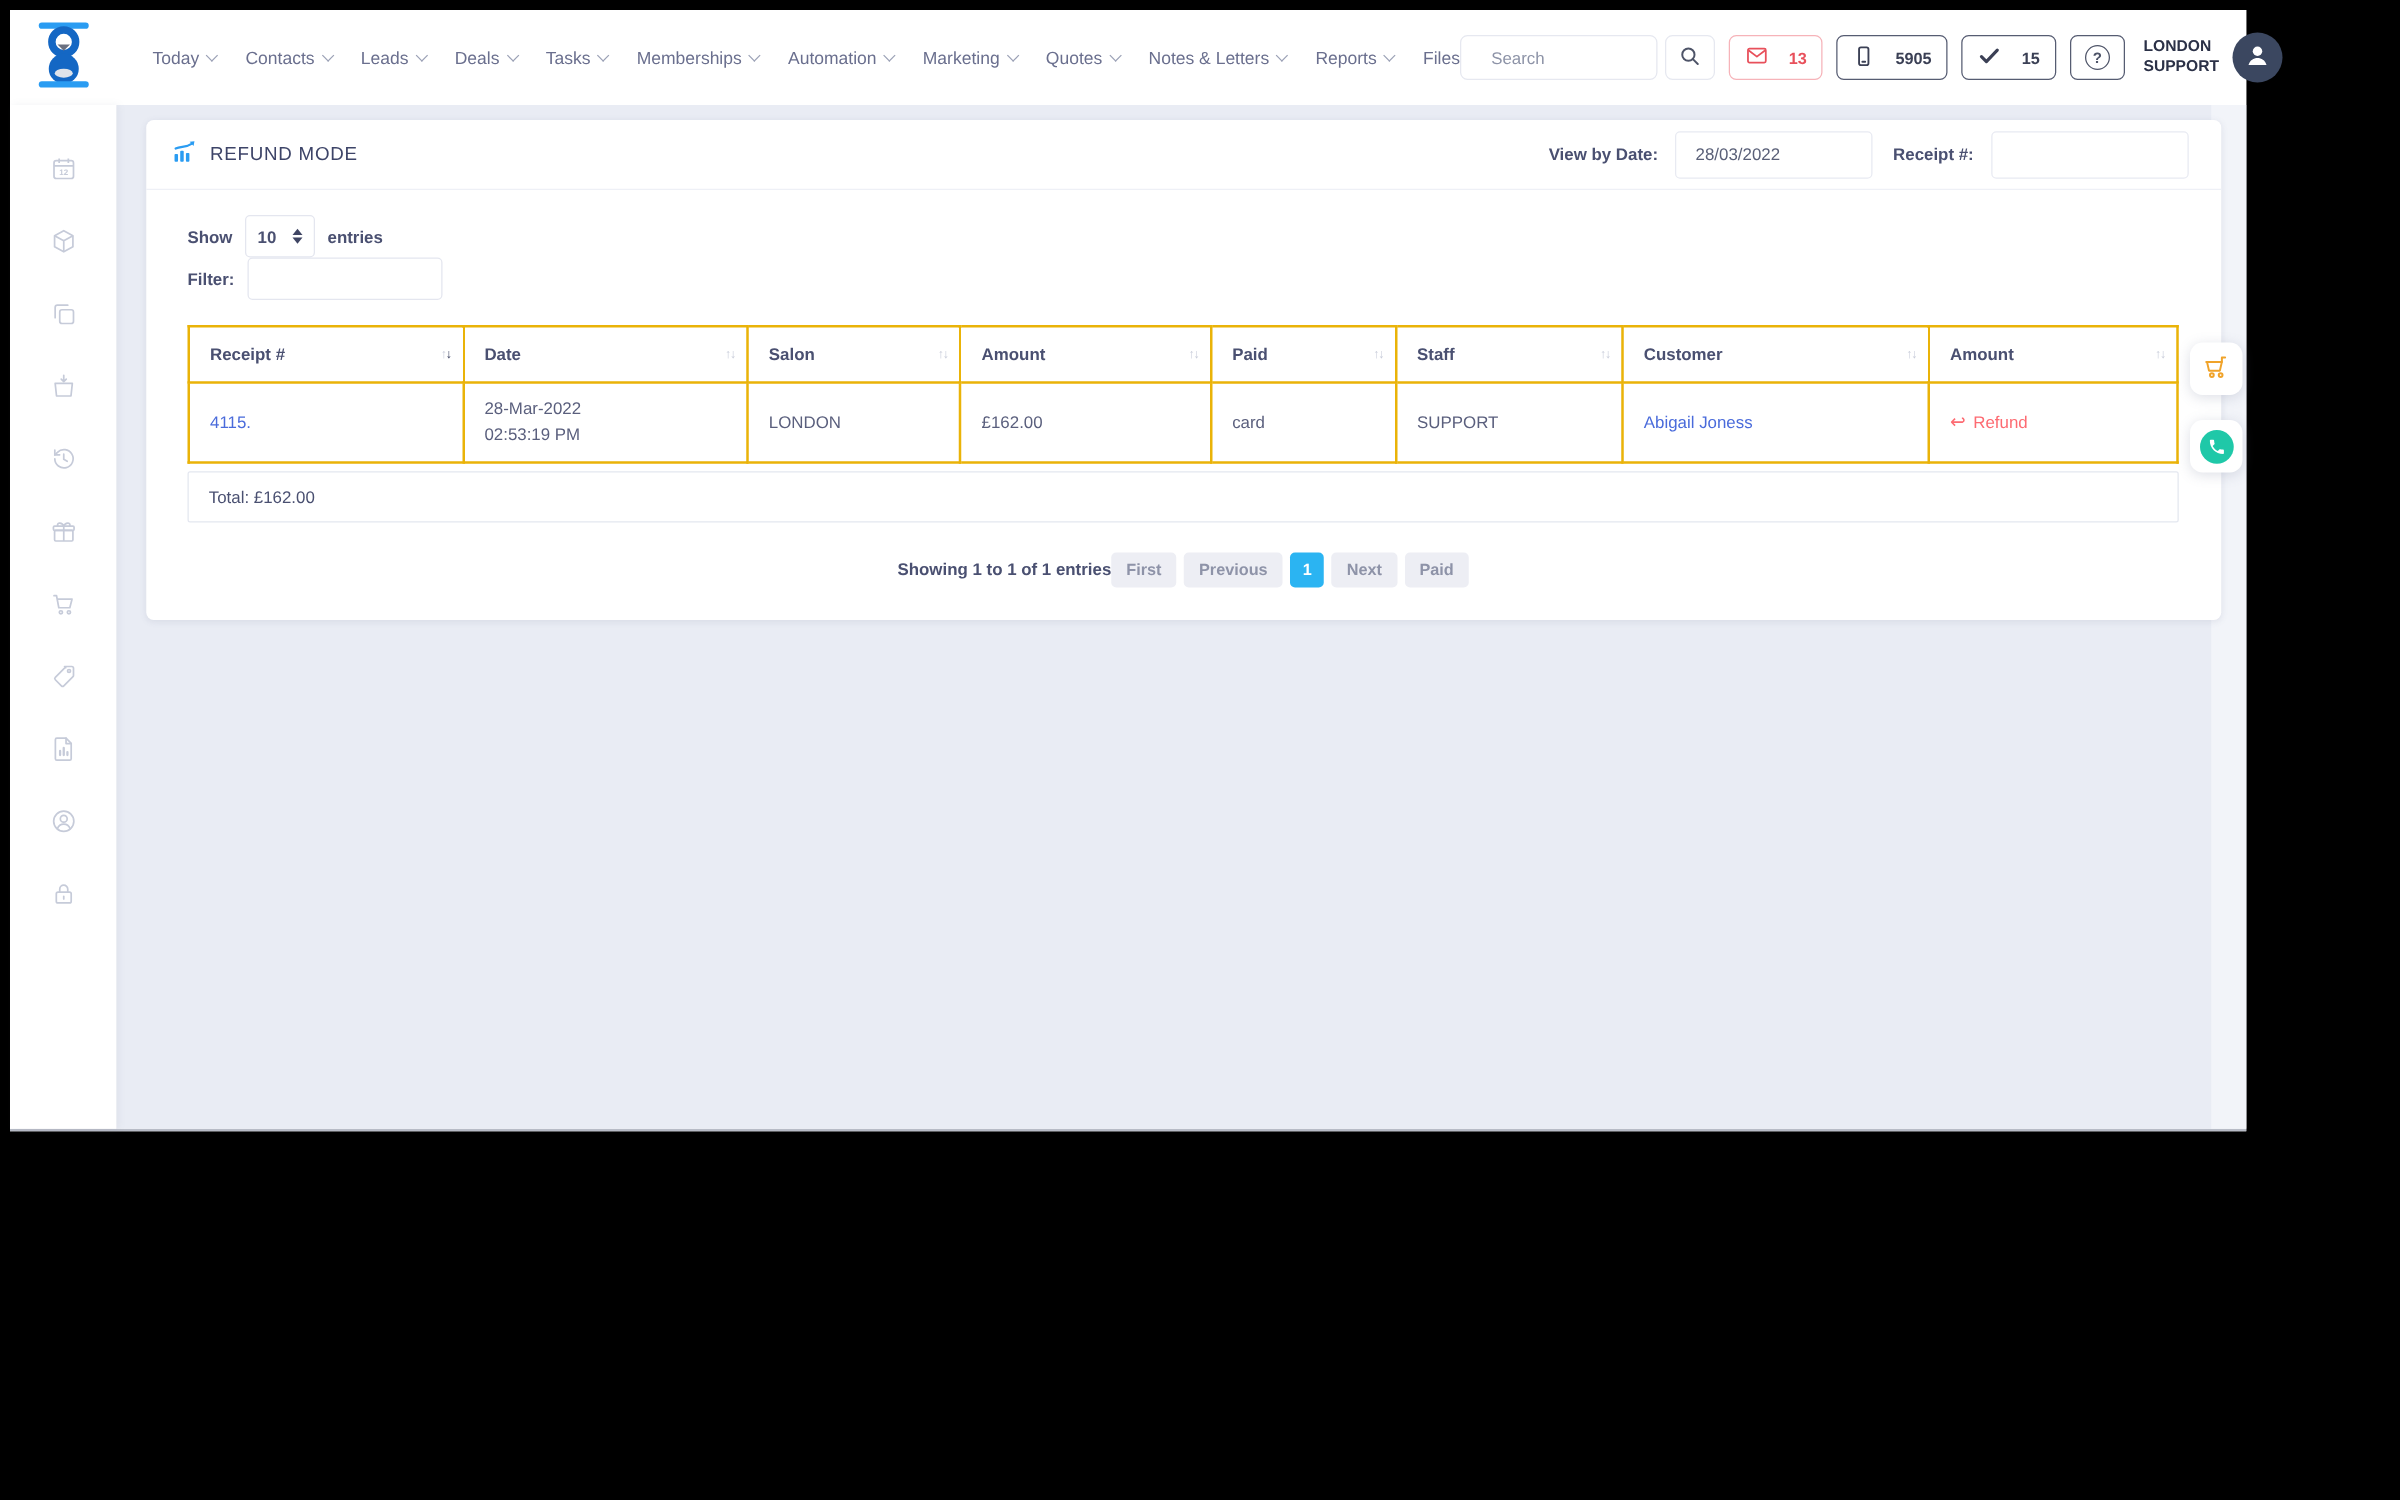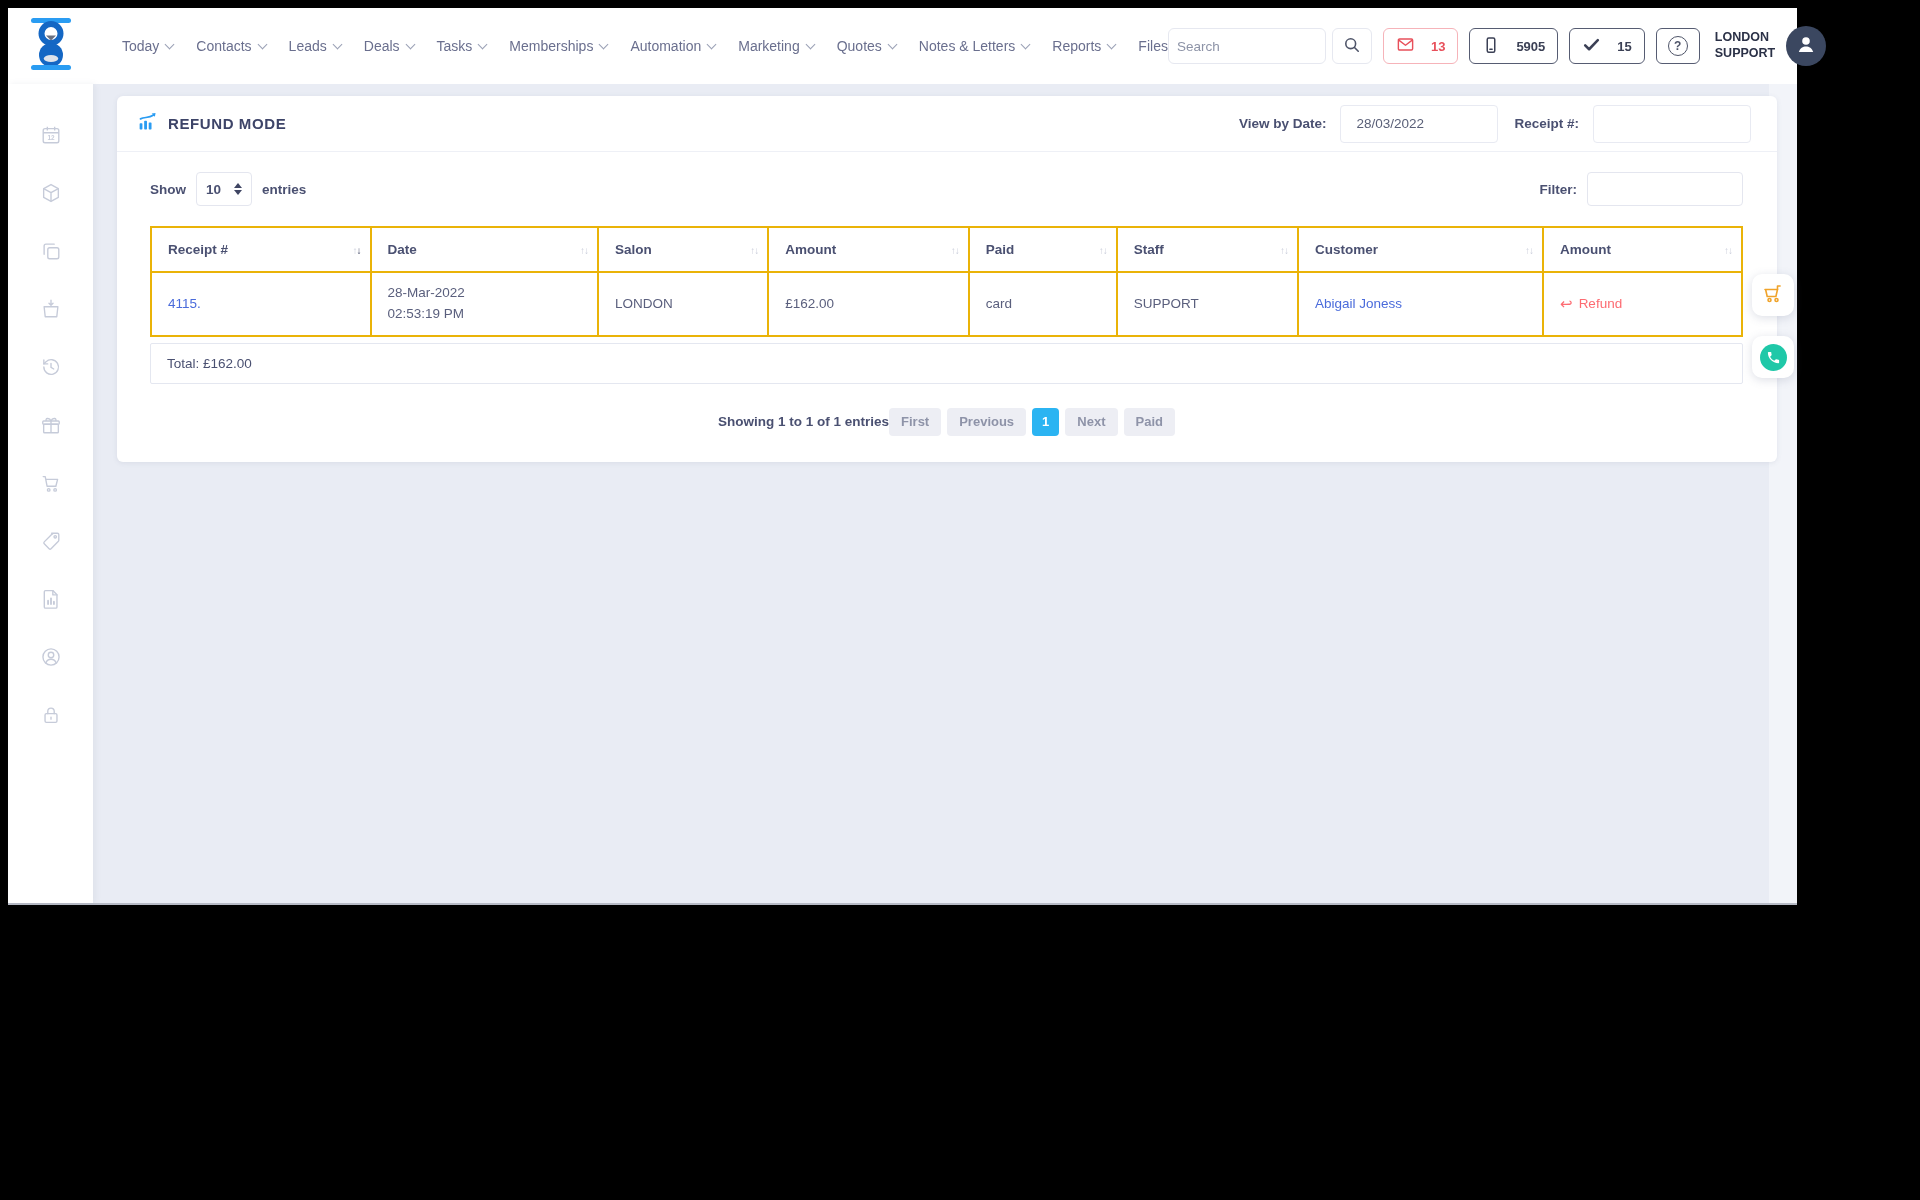--- a/index.html
+++ b/index.html
@@ -11,21 +11,21 @@
   
   .topbar { height:76px; display:flex; align-items:center; background:#fff; padding-right:18px; }
   .logo-box { width:86px; display:flex; justify-content:center; align-items:center; flex:0 0 auto; }
   .nav { display:flex; align-items:center; gap:23px; margin-left:28px; }
   .nav-item { display:flex; align-items:center; gap:7px; font-size:14px; color:#6a6f8e;
               font-weight:500; cursor:pointer; white-space:nowrap; }
   .chev { width:7px; height:7px; border-right:1.5px solid #9aa0b5; border-bottom:1.5px solid #9aa0b5;
           transform:rotate(45deg); margin-top:-4px; }
   .top-right { margin-left:auto; display:flex; align-items:center; gap:11px; }
   .search-input { width:158px; height:36px; border:1px solid #e6e8f0; border-radius:6px;
-                  padding:0 8px; font-size:13.5px; color:#555a72; outline:none;
+                  padding:0 24px; font-size:13.5px; color:#555a72; outline:none;
                   font-family:"Liberation Sans", sans-serif; }
   .search-input::placeholder { color:#8d93a7; }
   .search-btn { width:40px; height:36px; border:1px solid #e6e8f0; border-radius:6px; background:#fff;
                 display:flex; align-items:center; justify-content:center; cursor:pointer; margin-left:-5px; }
   .badge { height:36px; border-radius:6px; display:flex; align-items:center; gap:16px;
            padding:0 12px; background:#fff; font-weight:700; font-size:13px; cursor:pointer; }
   .badge.red  { border:1px solid #f6b3b9; color:#e8505b; }
   .badge.dark { border:1px solid #565c72; color:#3b4055; }
   .help-btn { width:44px; height:36px; border:1px solid #565c72; border-radius:6px; background:#fff;
               display:flex; align-items:center; justify-content:center; cursor:pointer; }
@@ -44,30 +44,30 @@
              gap:36px; z-index:2; flex:0 0 auto; }
   .side-icon { width:22px; height:22px; cursor:pointer; }
   .main { flex:1; background:#e9ecf4; position:relative; }
   .scroll-strip { position:absolute; right:0; top:0; bottom:0; width:28px; background:#f2f4f9; }
 
   
   .card { position:relative; margin:12px 20px 0 24px; background:#fff; border-radius:6px;
           box-shadow:0 1px 5px rgba(100,110,140,.12); z-index:1; }
   .card-header { display:flex; align-items:center; height:56px; padding:0 26px 0 20px;
                  border-bottom:1px solid #eef0f6; }
-  .card-title { font-size:15px; font-weight:700; color:#3d4468; letter-spacing:.6px; margin-left:10px; }
+  .card-title { font-size:15px; font-weight:400; color:#3d4468; letter-spacing:.6px; margin-left:10px; }
   .spacer { flex:1; }
   .field-label { font-size:13.5px; font-weight:700; color:#4a5071; }
   .hdr-input { height:38px; width:158px; border:1px solid #e8eaf2; border-radius:4px;
                padding:0 15px; font-size:13.5px; color:#5a6078; outline:none;
                font-family:"Liberation Sans", sans-serif; }
   .ml14 { margin-left:14px; } .mr16 { margin-right:16px; }
 
   .card-body { padding:20px 34px 26px 33px; }
-  .controls-row { display:flex; justify-content:space-between; align-items:flex-end; margin-bottom:20px; }
+  .controls-row { display:flex; justify-content:space-between; align-items:flex-start; margin-bottom:20px;flex-direction:column; }
   .show-group, .filter-group { display:flex; align-items:center; gap:10px; font-size:13.5px;
                                color:#4a5071; font-weight:600; }
   .show-select { width:56px; height:34px; border:1px solid #e4e6ef; border-radius:4px;
                  display:flex; align-items:center; justify-content:space-between;
                  padding:0 9px; color:#4a5071; cursor:pointer; background:#fff; }
   .stepper { display:flex; flex-direction:column; gap:2px; }
   .tri-up   { width:0; height:0; border-left:4px solid transparent; border-right:4px solid transparent;
               border-bottom:5px solid #3f4563; }
   .tri-down { width:0; height:0; border-left:4px solid transparent; border-right:4px solid transparent;
               border-top:5px solid #3f4563; }

